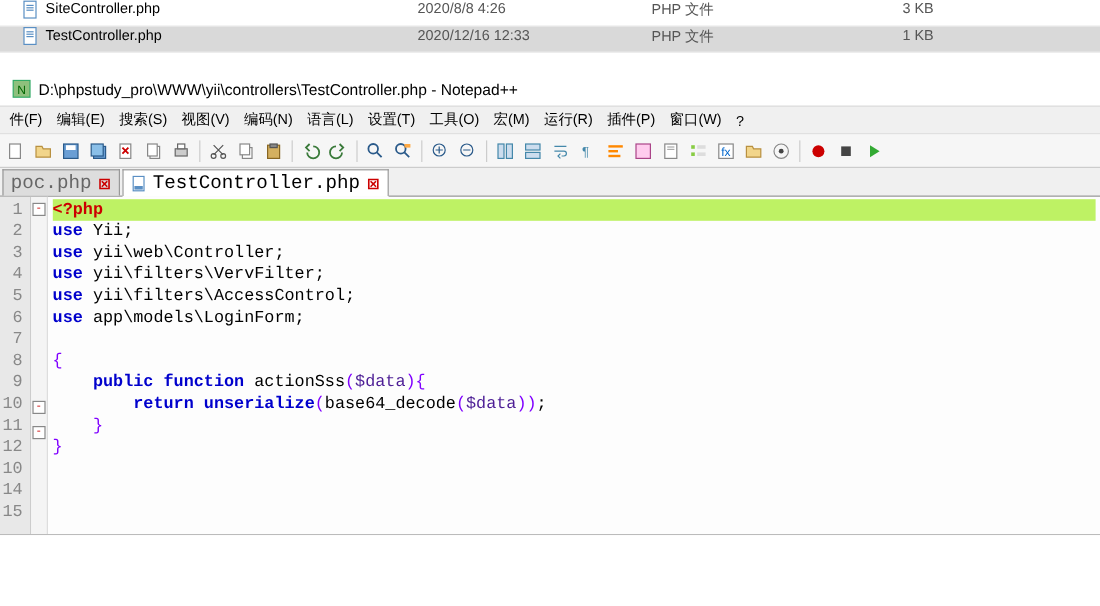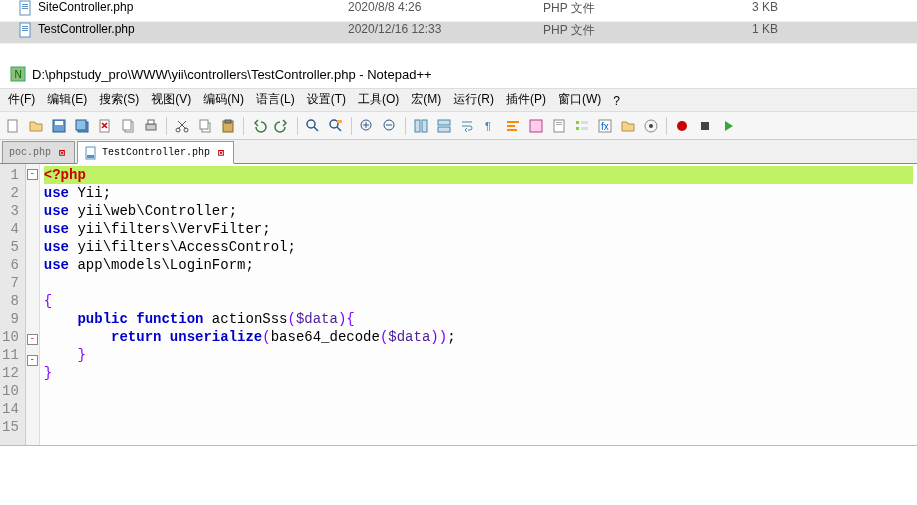--- a/index.html
+++ b/index.html
@@ -23,21 +23,21 @@
     .menu-bar { display: flex; align-items: flex-end; height: 24px; padding-left: 2px; background: #f0f0f0; border-top: 1px solid #ddd; border-bottom: 1px solid #ddd; }
     .menu-item { padding: 3px 6px; cursor: default; font-size: 12px; }
     
     
     .toolbar { display: flex; align-items: center; height: 28px; padding-left: 2px; background: #f6f6f6; border-bottom: 1px solid #ccc; gap: 1px; }
     .tool-btn { width: 22px; height: 22px; display: inline-flex; align-items: center; justify-content: center; cursor: pointer; border: 1px solid transparent; }
     .tool-sep { width: 1px; height: 18px; background: #ccc; margin: 0 3px; }
     
     
     .tab-bar { display: flex; align-items: flex-end; height: 24px; background: #f0f0f0; border-bottom: 1px solid #888; padding-left: 2px; }
-    .tab { display: flex; align-items: center; height: 22px; padding: 0 6px; background: #e8e8e8; border: 1px solid #999; border-bottom: none; margin-right: 2px; font-family: "Courier New", monospace; font-size: 10px; cursor: pointer; }
+    .tab { display: flex; align-items: center; height: 22px; padding: 0 6px; background: #e8e8e8; border: 1px solid #999; border-bottom: none; margin-right: 2px; font-family: "Courier New", monospace; font-size: 16px; cursor: pointer; }
     .tab.active { background: #fff; height: 23px; border-bottom: 1px solid #fff; margin-bottom: -1px; }
     .tab.inactive { background: #ddd; color: #666; }
     .tab-icon { width: 14px; height: 14px; margin-right: 4px; display: inline-flex; }
     .tab-close { margin-left: 5px; width: 12px; height: 12px; display: inline-flex; align-items: center; justify-content: center; color: #c00; font-weight: bold; }
     
     
     .editor { display: flex; background: #fdfdfd; font-family: "Courier New", Consolas, monospace; font-size: 14px; line-height: 18px; }
     .gutter { background: #e8e8e8; color: #888; text-align: right; padding: 2px 6px 2px 2px; border-right: 1px solid #ccc; user-select: none; min-width: 24px; }
     .fold-col { width: 14px; background: #f4f4f4; border-right: 1px solid #ddd; padding-top: 2px; }
     .fold-box { width: 11px; height: 11px; margin: 3px auto 4px; border: 1px solid #888; font-size: 9px; line-height: 9px; text-align: center; color: #c00; background: #fff; }

